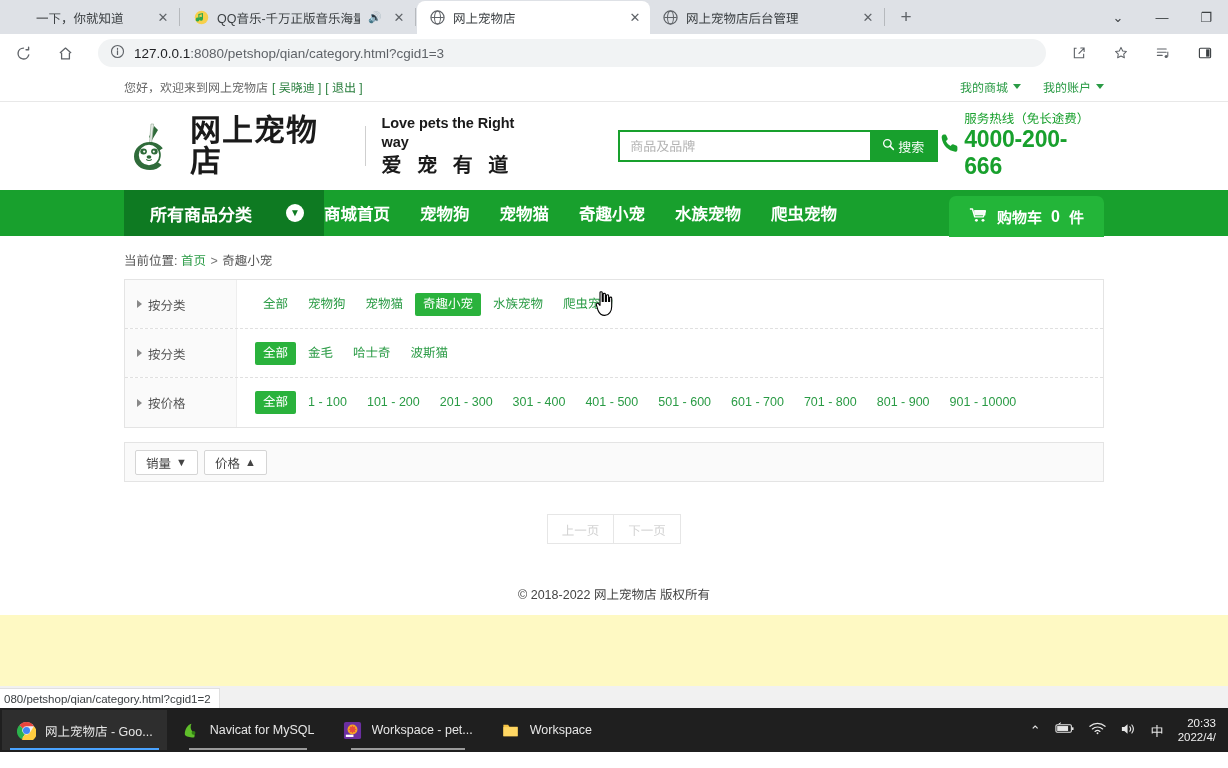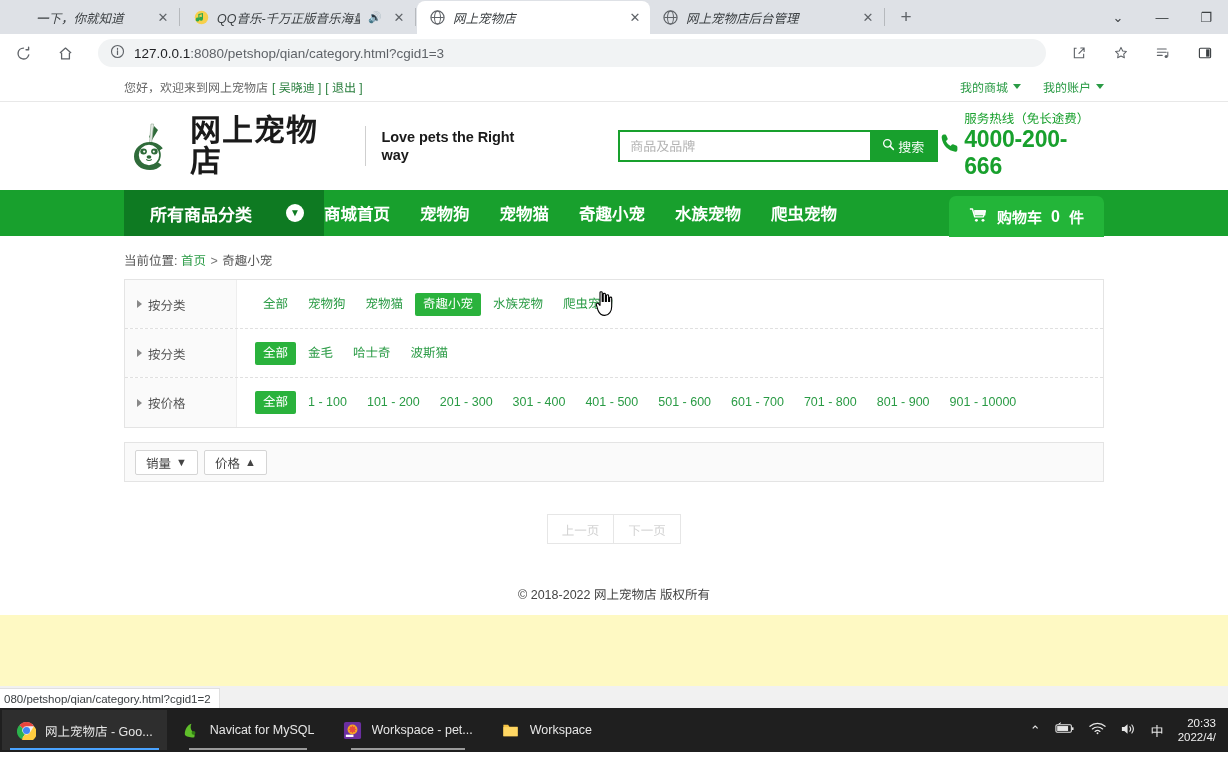--- a/index.html
+++ b/index.html
@@ -28,21 +28,21 @@
   }
   .tab.inactive { background: #dee1e6; }
   .tab.active { background: #ffffff; }
   .tab-favicon {
     width: 16px; height: 16px; flex: 0 0 16px;
     display: flex; align-items: center; justify-content: center;
     font-size: 13px; line-height: 1;
   }
   .tab-title {
     flex: 1 1 auto; white-space: nowrap; overflow: hidden;
-    text-overflow: clip; font-size: 12.5px; color: #3c4043; font-style: italic;
+    text-overflow: clip; font-size: 12.5px; color: #3c4043;
   }
   .tab-audio { font-size: 11px; color: #5f6368; flex: 0 0 auto; }
   .tab-close {
     width: 18px; height: 18px; flex: 0 0 18px; border-radius: 50%;
     display: flex; align-items: center; justify-content: center;
     font-size: 13px; color: #5f6368; line-height: 1;
   }
   .tab-sep { width: 1px; height: 18px; background: #b6b9bd; align-self: center; margin: 0 1px; }
   .new-tab-btn {
     width: 28px; height: 28px; border-radius: 50%;
@@ -404,20 +404,21 @@
             <circle cx="29.8" cy="31.6" r="1.1" fill="#fff"></circle>
             <ellipse cx="25" cy="37" rx="2.4" ry="1.7" fill="#2f6b3a"></ellipse>
             <path d="M22.6 39.6c1 1.2 3.8 1.2 4.8 0" fill="none" stroke="#2f6b3a" stroke-width="1.1" stroke-linecap="round"></path>
           </svg>
         </span>
         <span class="logo-text">网上宠物店</span>
       </a>
       <span class="logo-div"></span>
       <div class="slogan">
         <div class="slogan-en">Love pets the Right way</div>
+        <div class="slogan-cn">爱 宠 有 道</div>
       </div>
 
       <div class="search-box">
         <input class="search-input" type="text" value="" placeholder="商品及品牌" style="">
         <button class="search-btn">
           <span>
             <svg width="13" height="13" viewBox="0 0 16 16">
                 <circle cx="6.6" cy="6.6" r="4.6" fill="none" stroke="#fff" stroke-width="1.6"></circle>
                 <path d="M10 10l4 4" stroke="#fff" stroke-width="1.8" stroke-linecap="round"></path>
               </svg>

